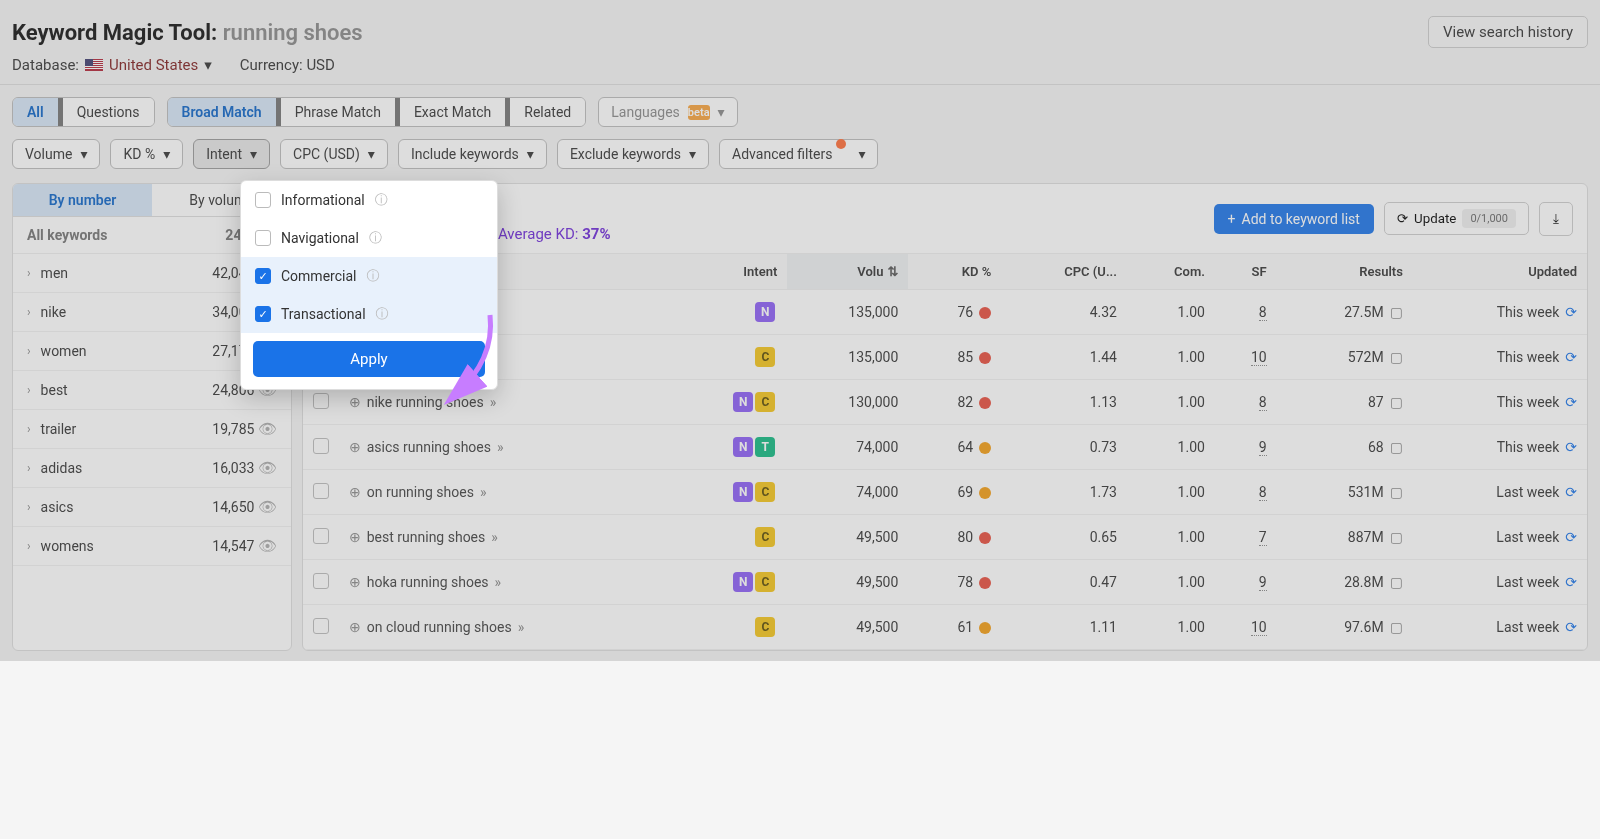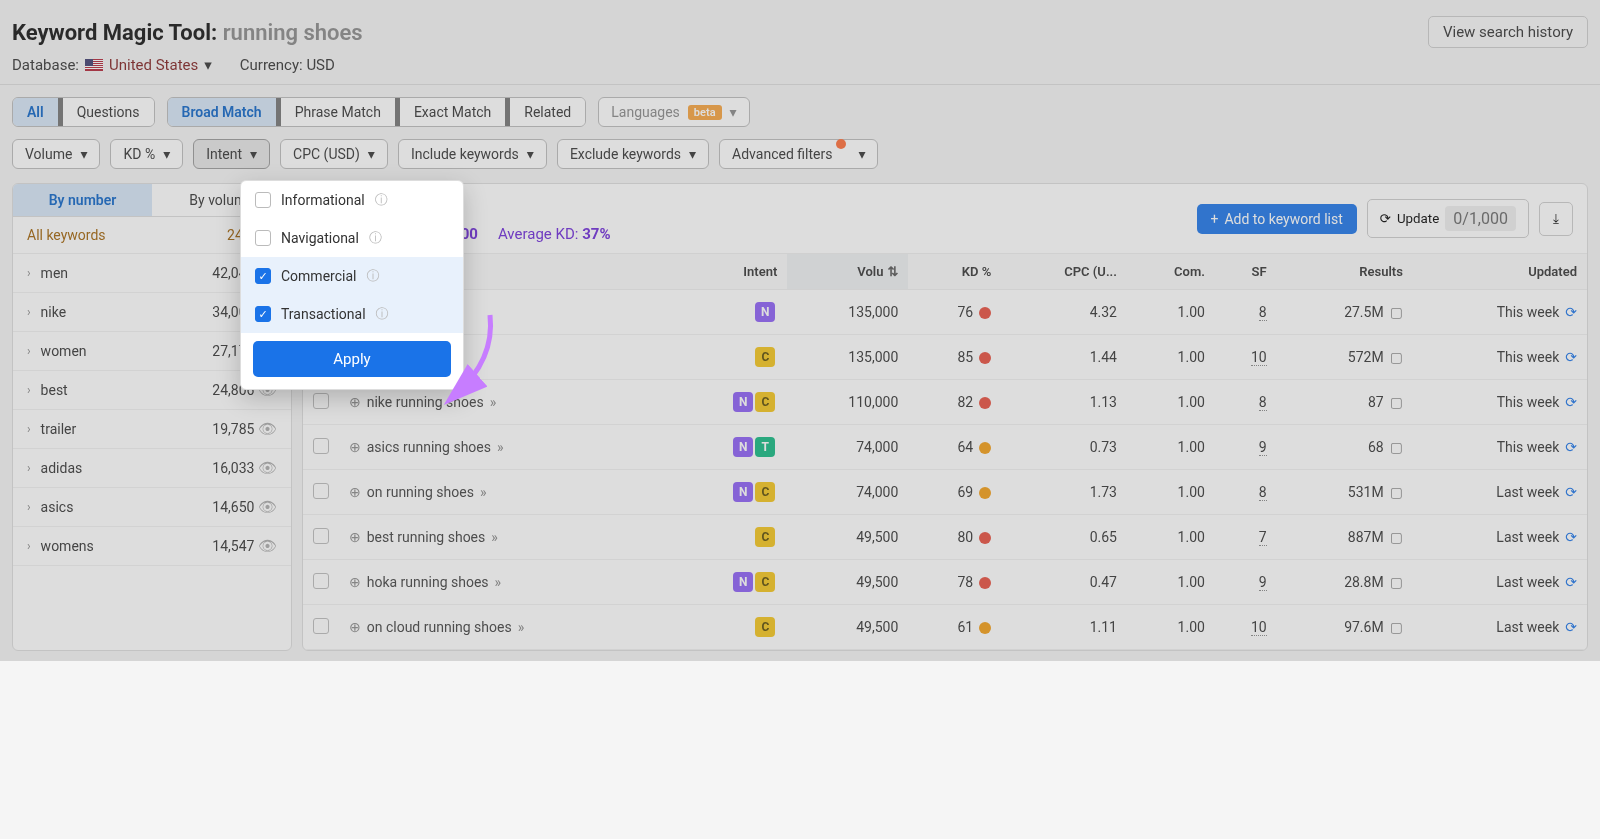--- a/index.html
+++ b/index.html
@@ -17,41 +17,41 @@
 .btn-outline { border: 1px solid #ccc; background: #f7f7f7; border-radius: 5px; padding: 6px 14px; font-size: 15px; color: #333; cursor: pointer; }
 .hr { border-top: 1px solid #ddd; margin: 6px -12px 12px; }
 .pillrow { display: flex; gap: 12px; align-items: center; margin-bottom: 12px; }
 .seg { display: inline-flex; border: 1px solid #bbb; border-radius: 6px; overflow: hidden; }
 .seg > div { padding: 6px 14px; border-right: 5px solid #737373; background: #fff; cursor: pointer; }
 .seg > div:last-child { border-right: none; }
 .seg .active { background: #d6e6f7; color: #0b63c7; font-weight: 600; }
 .drop { display: inline-flex; align-items: center; gap: 8px; border: 1px solid #bbb; border-radius: 6px; padding: 6px 12px; background: #fff; cursor: pointer; }
 .drop.lang { color: #888; }
 .drop.highlight { background: #e6e6e6; border-color: #999; }
-.beta { background: #f7a23b; color: #fff; border-radius: 3px; font-size: 11px; padding: 1px 6px; font-weight: 600; }
+.beta { background: #f7a23b; color: #fff; border-radius: 3px; font-size: 11px; padding: 1px 0; font-weight: 600; }
 .dot-orange { width: 10px; height: 10px; border-radius: 50%; background: #ff6b35; display: inline-block; position: relative; top: -10px; left: -4px; }
 .filterrow { display: flex; gap: 10px; margin-bottom: 14px; position: relative; }
 .main { display: flex; gap: 10px; }
 .sidebar { width: 280px; background: #fff; border: 1px solid #ddd; border-radius: 6px; overflow: hidden; }
 .sidebar-tabs { display: flex; border-bottom: 1px solid #ddd; }
 .sidebar-tabs > div { flex: 1; padding: 8px 10px; text-align: center; cursor: pointer; }
 .sidebar-tabs .active { background: #d6e6f7; color: #0b63c7; font-weight: 600; }
-.akrow { display: flex; justify-content: space-between; padding: 10px 14px; border-bottom: 1px solid #eee; color: #a16207; font-weight: 400; gap: 20px; }
+.akrow { display: flex; justify-content: space-between; padding: 10px 14px; border-bottom: 1px solid #eee; color: #737373; font-weight: 700; gap: 20px; }
 .krow { display: flex; align-items: center; justify-content: space-between; padding: 10px 14px; border-bottom: 1px solid #f0f0f0; cursor: pointer; }
 .krow-left { display: flex; align-items: center; gap: 10px; }
 .chev { color: #888; font-size: 12px; }
 .eye { color: #aaa; font-size: 15px; }
 .content { flex: 1; background: #fff; border: 1px solid #ddd; border-radius: 6px; overflow: hidden; }
 .summary { display: flex; align-items: center; gap: 20px; padding: 10px 14px; border-bottom: 1px solid #eee; flex-wrap: wrap; }
 .summary .stat { font-size: 15px; color: #6d28d9; margin-top: 31px; }
 .summary .stat b { font-weight: 700; }
 .summary-right { margin-left: auto; display: flex; gap: 10px; align-items: center; }
 .btn-primary { background: #1a73e8; color: #fff; border: none; border-radius: 5px; padding: 7px 14px; cursor: pointer; display: inline-flex; align-items: center; gap: 6px; font-size: 14px; }
 .btn-ghost { border: 1px solid #ccc; background: #fff; border-radius: 5px; padding: 6px 12px; cursor: pointer; display: inline-flex; align-items: center; gap: 6px; }
-.counter { background: #eee; padding: 3px 8px; border-radius: 4px; font-size: 16px; color: #666; }
+.counter { background: #eee; padding: 3px 8px; border-radius: 4px; font-size: 11px; color: #666; }
 .iconbtn { border: 1px solid #ccc; background: #fff; border-radius: 5px; width: 34px; height: 34px; display: inline-flex; align-items: center; justify-content: center; cursor: pointer; }
 table { width: 100%; border-collapse: collapse; }
 th { text-align: right; font-weight: 600; color: #333; padding: 10px 10px; border-bottom: 1px solid #eee; font-size: 13px; background: #fafafa; }
 th.left { text-align: left; }
 th.vol { background: #eef0f2; }
 td { padding: 12px 10px; border-bottom: 1px solid #f0f0f0; text-align: right; font-size: 14px; }
 td.left { text-align: left; }
 .kwlink { color: #404040; text-decoration: none; }
 .addicon { color: #8a8a8a; margin-right: 6px; }
 .expand { color: #888; margin-left: 6px; }
@@ -60,21 +60,21 @@
 .tag.N { background: #8b5cf6; }
 .tag.C { background: #f5c518; color: #5a4a00; }
 .tag.T { background: #10b981; }
 .kd-dot { width: 12px; height: 12px; border-radius: 50%; display: inline-block; margin-left: 6px; vertical-align: middle; }
 .kd-red { background: #e74c3c; }
 .kd-orange { background: #f39c12; }
 .sf { border-bottom: 1px dotted #888; }
 .resicon { color: #888; margin-left: 6px; }
 .refresh { color: #1a73e8; margin-left: 6px; cursor: pointer; }
 .sorticon { color: #555; margin-left: 4px; }
-.dropdown-panel { position: absolute; left: 240px; top: 180px; width: 224px; background: #fff; border: 1px solid #ddd; border-radius: 6px; box-shadow: 0 8px 24px rgba(0,0,0,0.2); z-index: 20; overflow: hidden; }
+.dropdown-panel { position: absolute; left: 240px; top: 180px; width: 258px; background: #fff; border: 1px solid #ddd; border-radius: 6px; box-shadow: 0 8px 24px rgba(0,0,0,0.2); z-index: 20; overflow: hidden; }
 .opt { display: flex; align-items: center; gap: 10px; padding: 10px 14px; cursor: pointer; }
 .opt.selected { background: #e8f1fc; }
 .opt .cb { width: 16px; height: 16px; border: 1px solid #bbb; border-radius: 3px; display: inline-flex; align-items: center; justify-content: center; }
 .opt .cb.checked { background: #1a73e8; border-color: #1a73e8; color: #fff; font-size: 11px; }
 .info { color: #bbb; font-size: 13px; }
 .apply-wrap { padding: 8px 12px 12px; }
 .apply-btn { width: 100%; background: #1a73e8; color: #fff; border: none; border-radius: 5px; padding: 9px; font-size: 15px; cursor: pointer; }
 .arrow { position: absolute; left: 440px; top: 310px; z-index: 25; pointer-events: none; }
 </style>
 </head>
@@ -279,21 +279,21 @@
               <td>1.44</td>
               <td>1.00</td>
               <td><span class="sf">10</span></td>
               <td>572M<span class="resicon">▢</span></td>
               <td>This week<span class="refresh">⟳</span></td>
             </tr>
             <tr>
               <td class="left"><span class="chk"></span></td>
               <td class="left"><span class="addicon">⊕</span><a href="#" class="kwlink">nike running shoes</a><span class="expand">»</span></td>
               <td><span class="tag N">N</span><span class="tag C">C</span></td>
-              <td>110,000</td>
+              <td>130,000</td>
               <td>82<span class="kd-dot kd-red"></span></td>
               <td>1.13</td>
               <td>1.00</td>
               <td><span class="sf">8</span></td>
               <td>87<span class="resicon">▢</span></td>
               <td>This week<span class="refresh">⟳</span></td>
             </tr>
             <tr>
               <td class="left"><span class="chk"></span></td>
               <td class="left"><span class="addicon">⊕</span><a href="#" class="kwlink">asics running shoes</a><span class="expand">»</span></td>

